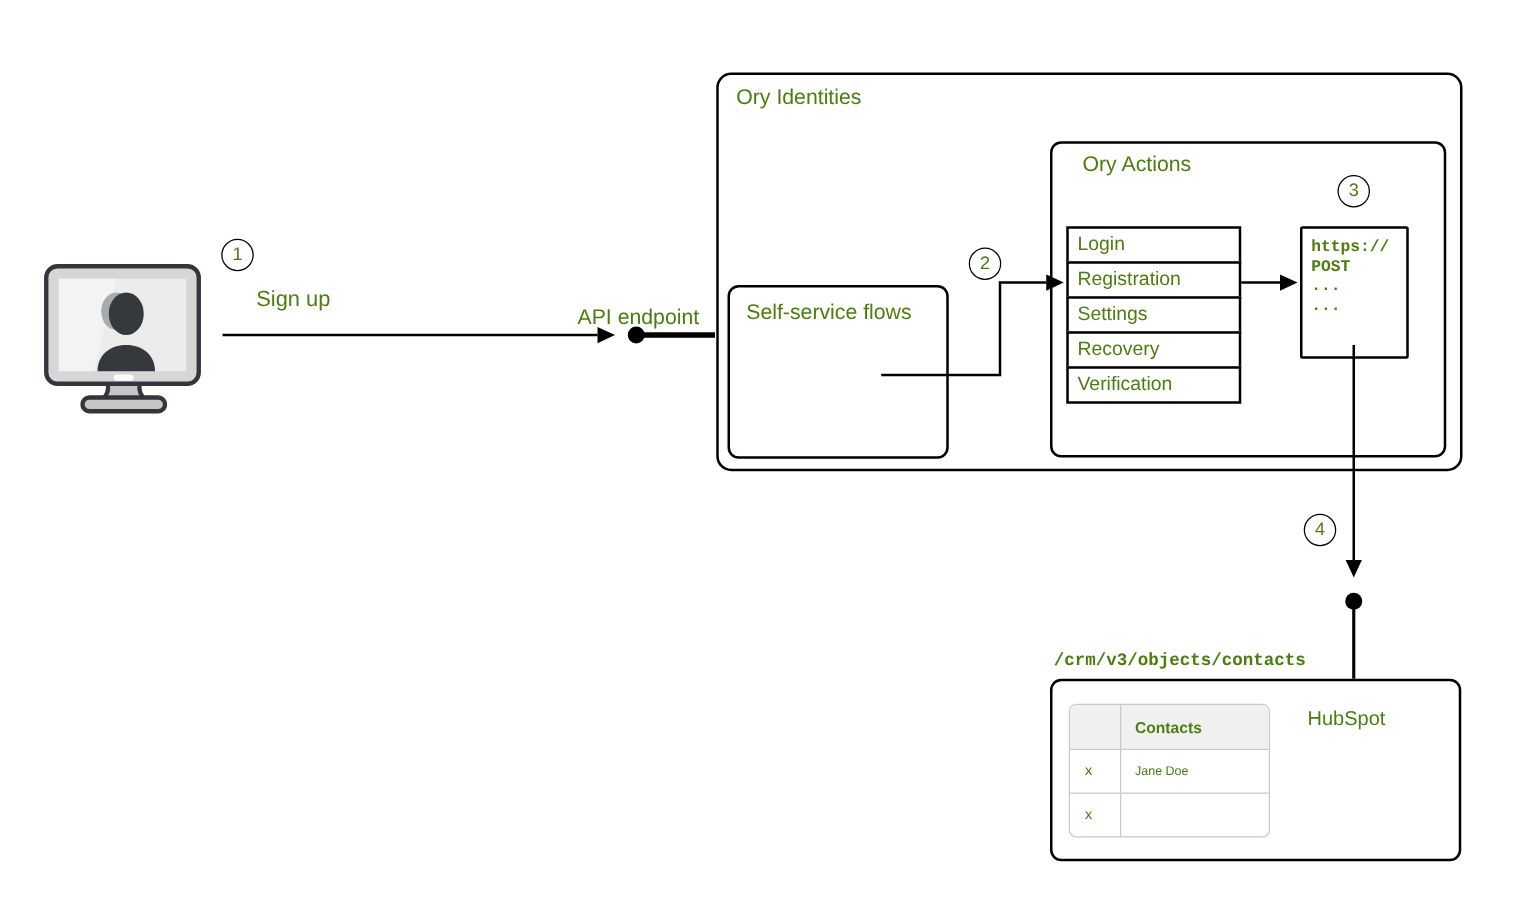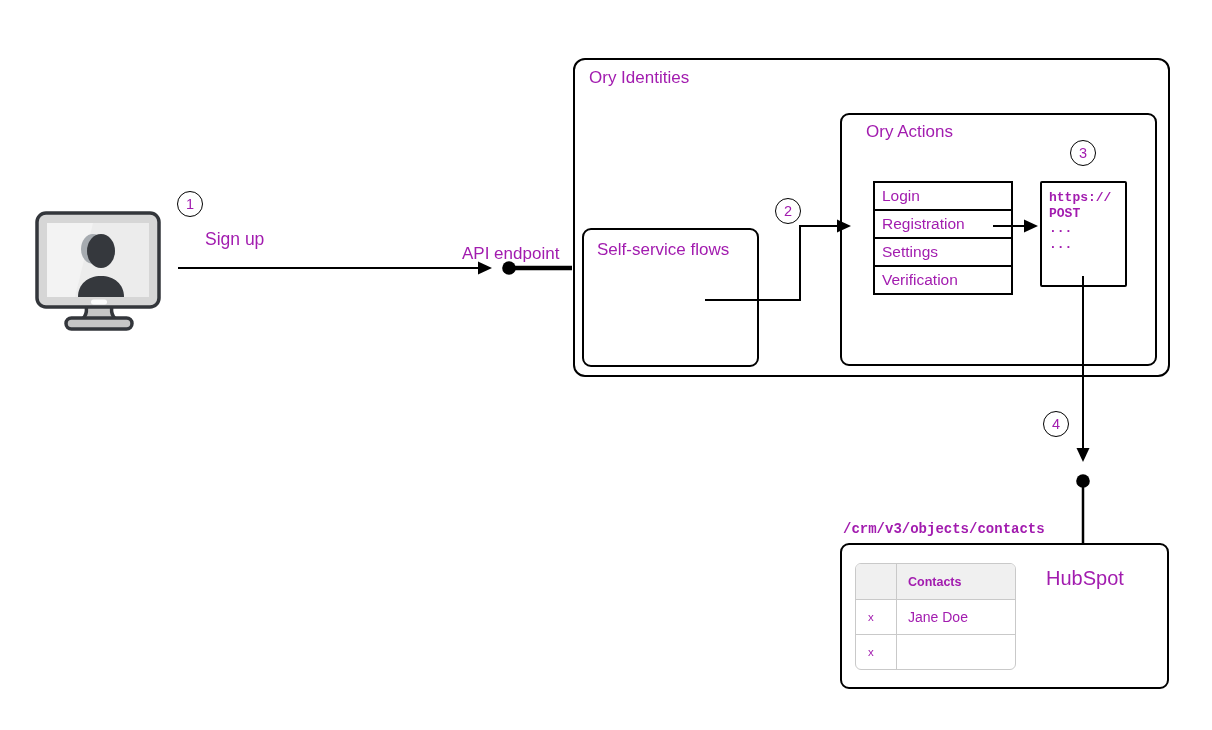--- a/index.html
+++ b/index.html
@@ -1,36 +1,36 @@
 <!DOCTYPE html>
 <html><head>
 <meta charset="utf-8">
 <style>
   html,body { margin:0; padding:0; background:#ffffff; }
   .canvas {
     position:relative; width:1212px; height:730px; background:#ffffff;
-    font-family:"Liberation Sans", sans-serif; color:#a21caf; overflow:hidden;
+    font-family:"Liberation Sans", sans-serif; color:#4d7c0f; overflow:hidden;
   }
   .box {
     position:absolute; background:#ffffff; border:2.5px solid #000;
     box-sizing:border-box;
   }
   .r12 { border-radius:12px; }
   .r9  { border-radius:9px; }
   .label { position:absolute; font-size:17px; white-space:nowrap; }
   .badge {
     position:absolute; width:26px; height:26px; box-sizing:border-box;
     border:1.6px solid #000; border-radius:50%; background:#fff;
     display:flex; align-items:center; justify-content:center;
     font-size:14.5px; z-index:12;
   }
   .connectors { position:absolute; left:0; top:0; z-index:10; pointer-events:none; }
   .monitor { position:absolute; left:35px; top:210px; z-index:5; }
 
-  .flow-list { position:absolute; left:853px; top:181px; width:140px; z-index:6;margin-left:20px; }
+  .flow-list { position:absolute; left:853px; top:181px; width:140px; z-index:6; }
   .flow-row {
     box-sizing:border-box; height:30px; border:2px solid #000; margin-top:-2px;
     background:#fff; font-size:15.5px; line-height:26px; padding-left:7px;
   }
   .flow-row:first-child { margin-top:0; }
 
   .codebox { position:absolute; left:1040px; top:181px; width:87px; height:106px;
     box-sizing:border-box; border:2.5px solid #000; background:#fff; border-radius:2px;
     padding:7px 0 0 7px; z-index:6; }
   .codeline { font-family:"Liberation Mono","DejaVu Sans Mono",monospace;
@@ -40,53 +40,54 @@
     font-size:14px; font-weight:600; white-space:nowrap; }
 
   .ctable { position:absolute; left:855px; top:563px; width:161px;
     box-sizing:border-box; border:1px solid #c9c9c9; border-radius:6px;
     overflow:hidden; background:#fff; z-index:6; }
   .ctable .trow { display:flex; height:35px; box-sizing:border-box; }
   .ctable .trow + .trow { border-top:1px solid #c9c9c9; }
   .ctable .thead { background:#f0f0f0; }
   .ctable .c1 { width:41px; box-sizing:border-box; border-right:1px solid #c9c9c9;
     display:flex; align-items:center; padding-left:12px; font-size:11.5px; }
-  .ctable .c2 { flex:1; display:flex; align-items:center; padding-left:11px; font-size:14px; }
+  .ctable .c2 { flex:1; display:flex; align-items:center; padding-left:11px; font-size:10px; }
   .ctable .thead .c2 { font-weight:bold; font-size:12.5px; }
 </style>
 </head>
 <body>
 
 <div class="canvas">
 
   <div class="box r12" style="left:573px; top:58px; width:597px; height:319px;"></div>
   <div class="label" style="left:589px; top:68px;">Ory Identities</div>
 
   <div class="box r9" style="left:582px; top:228px; width:177px; height:139px;"></div>
   <div class="label" style="left:597px; top:240px;">Self-service flows</div>
 
   <div class="box r9" style="left:840px; top:113px; width:317px; height:253px;"></div>
   <div class="label" style="left:866px; top:122px;text-align:center;">Ory Actions</div>
 
   <div class="flow-list">
     <div class="flow-row">Login</div>
     <div class="flow-row">Registration</div>
     <div class="flow-row">Settings</div>
+    <div class="flow-row">Recovery</div>
     <div class="flow-row">Verification</div>
   </div>
 
   <div class="codebox">
     <div class="codeline">https://</div>
     <div class="codeline">POST</div>
     <div class="codeline">...</div>
     <div class="codeline">...</div>
   </div>
 
   <div class="box r9" style="left:840px; top:543px; width:329px; height:146px;"></div>
-  <div class="label" style="left:1046px; top:567px; font-size:20px;">HubSpot</div>
+  <div class="label" style="left:1046px; top:567px; font-size:16px;">HubSpot</div>
 
   <div class="ctable">
     <div class="trow thead">
       <div class="c1"></div>
       <div class="c2">Contacts</div>
     </div>
     <div class="trow">
       <div class="c1">x</div>
       <div class="c2">Jane Doe</div>
     </div>

